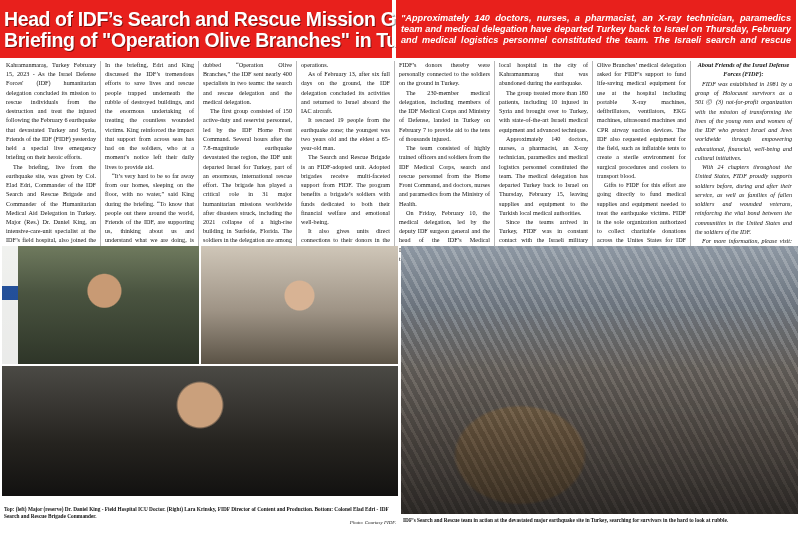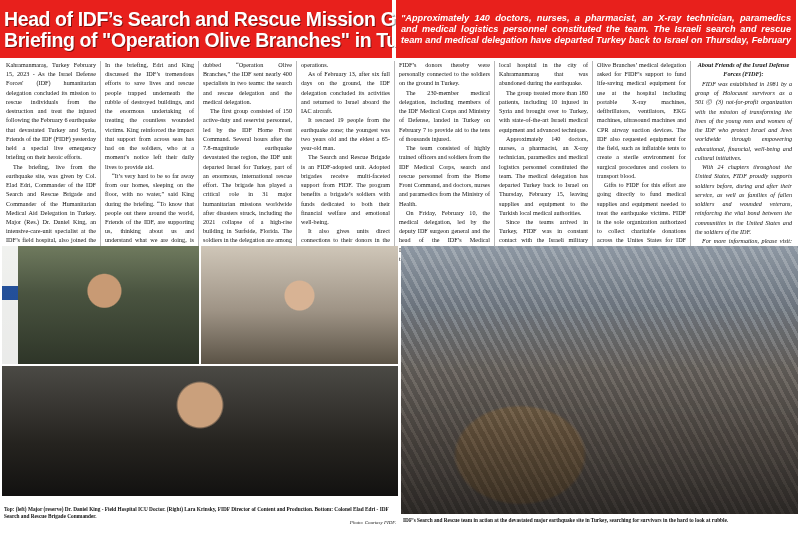--- a/index.html
+++ b/index.html
@@ -186,22 +186,22 @@
 
 <div id="page">
 
   <div class="masthead">
     <div class="headline-box">
       <div class="headline-line">Head of IDF’s Search and Rescue Mission Gives</div>
       <div class="headline-line">Briefing of "Operation Olive Branches" in Turkey</div>
     </div>
     <div class="quote-box">
       <div class="quote-line">"Approximately 140 doctors, nurses, a pharmacist, an X-ray technician, paramedics</div>
+      <div class="quote-line">team and medical delegation have departed Turkey back to Israel on Thursday, February</div>
       <div class="quote-line">and medical logistics personnel constituted the team. The Israeli search and rescue</div>
-      <div class="quote-line">team and medical delegation have departed Turkey back to Israel on Thursday, February</div>
     </div>
   </div>
 
   <div class="cols">
 
     <div class="col">
       <p class="first">Kahramanmaraş, Turkey February 15, 2023 - As the Israel Defense Forces' (IDF) humanitarian delegation concluded its mission to rescue individuals from the destruction and treat the injured following the February 6 earthquake that devastated Turkey and Syria, Friends of the IDF (FIDF) yesterday held a special live emergency briefing on their heroic efforts.</p>
       <p>The briefing, live from the earthquake site, was given by Col. Elad Edri, Commander of the IDF Search and Rescue Brigade and Commander of the Humanitarian Medical Aid Delegation in Turkey. Major (Res.) Dr. Daniel King, an intensive-care-unit specialist at the IDF’s field hospital, also joined the live briefing.</p>
     </div>
 

